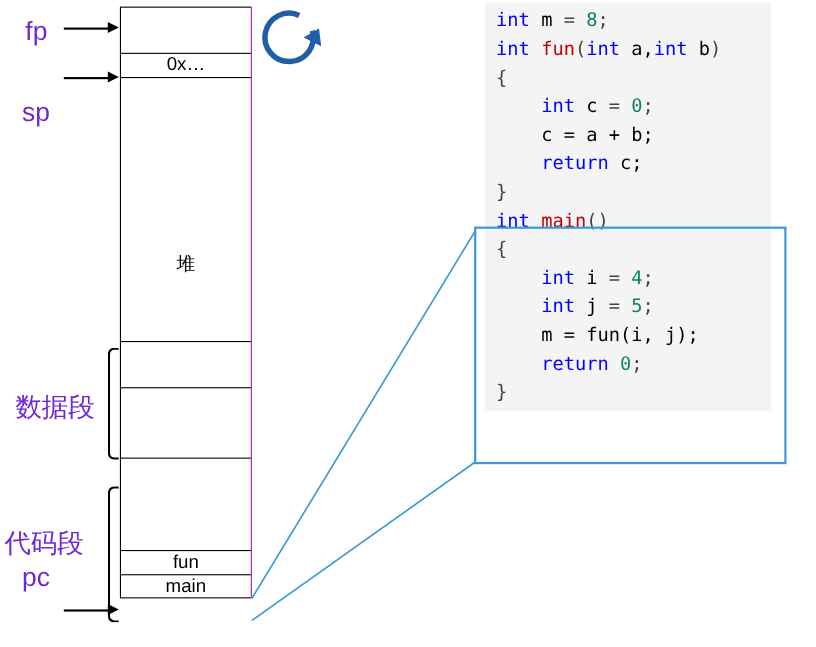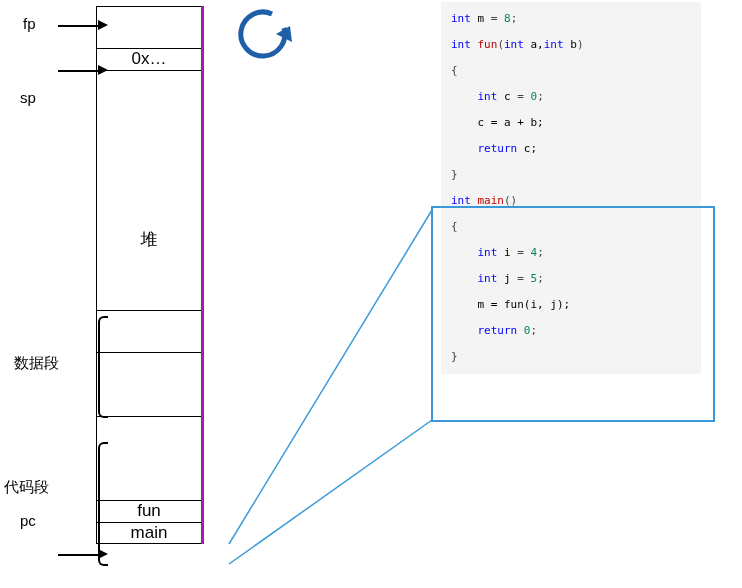--- a/index.html
+++ b/index.html
@@ -7,42 +7,42 @@
     margin: 0;
     width: 742px;
     height: 588px;
     background: #ffffff;
     font-family: Arial, "Microsoft YaHei", sans-serif;
     position: relative;
     overflow: hidden;
   }
   .label {
     position: absolute;
-    font-size: 15px;
-    color: #000000;
+    font-size: 24px;
+    color: #6d28d9;
   }
   .arrow-line {
     position: absolute;
     background: #000;
     height: 2px;
   }
   .arrow-head {
     position: absolute;
     width: 0; height: 0;
     border-top: 5px solid transparent;
     border-bottom: 5px solid transparent;
     border-left: 10px solid #000;
   }
   .memory-col {
     position: absolute;
-    left: 96px;
+    left: 109px;
     top: 6px;
-    width: 108px;
+    width: 120px;
     border-left: 1px solid #000;
-    border-right: 3px solid #a21caf;
+    border-right: 1px solid #a21caf;
   }
   .cell {
     border-top: 1px solid #000;
     text-align: center;
     font-size: 17px;
     color: #000;
   }
   .cell-last { border-bottom: 1px solid #000; }
   .brace {
     position: absolute;
@@ -52,21 +52,21 @@
     border-top-left-radius: 6px;
     border-bottom-left-radius: 6px;
   }
   .code-box {
     position: absolute;
     left: 441px;
     top: 2px;
     width: 260px;
     background: #f4f4f4;
     font-family: "Consolas", monospace;
-    font-size: 11px;
+    font-size: 17px;
     line-height: 26px;
     padding: 4px 10px;
     white-space: pre;
   }
   .main-outline {
     position: absolute;
     border: 2px solid #3a9ad9;
     left: 431px;
     top: 206px;
     width: 284px;

